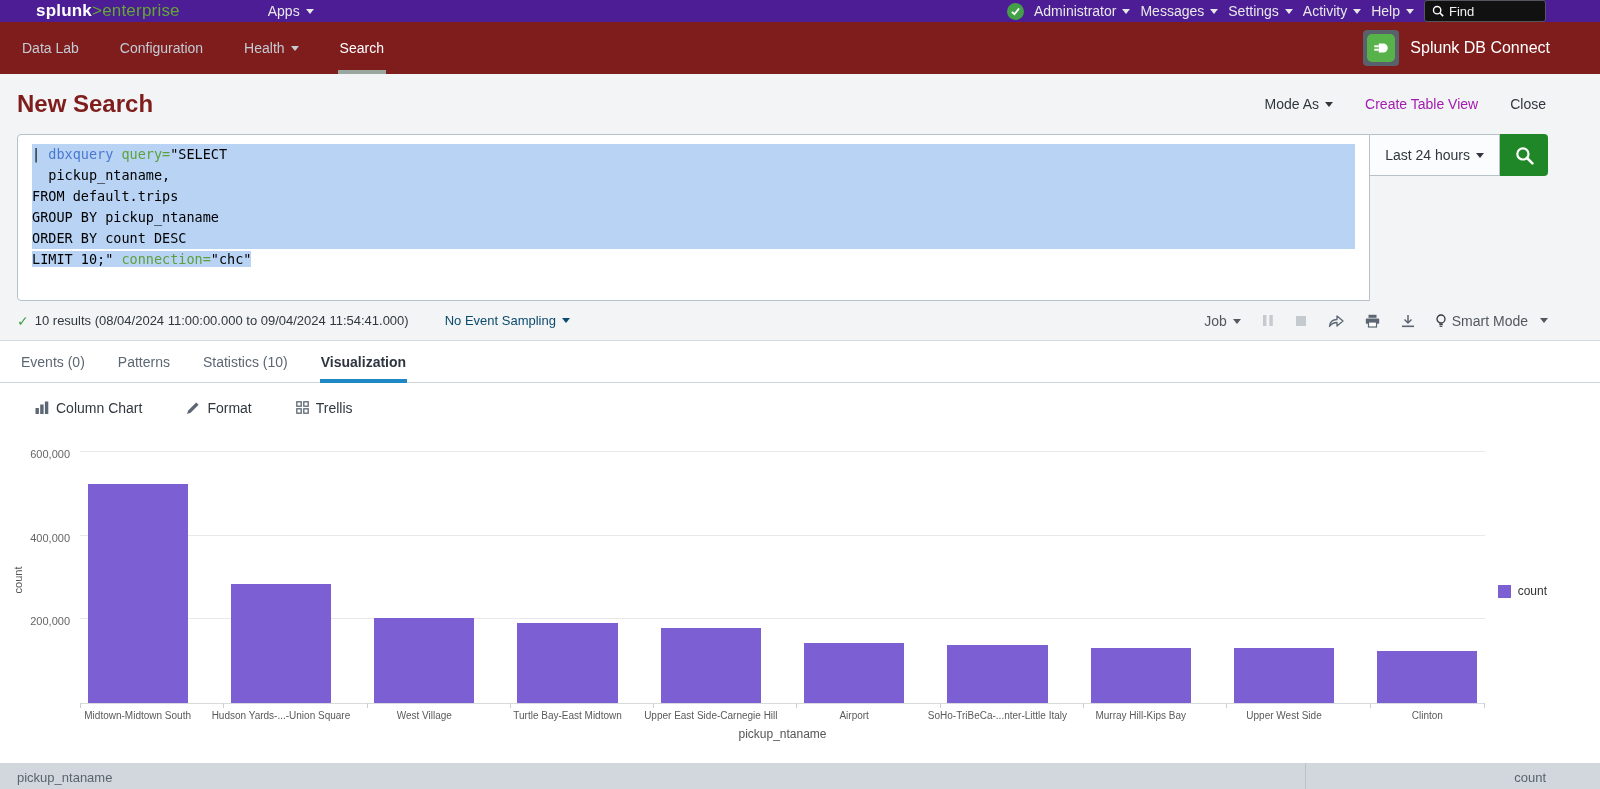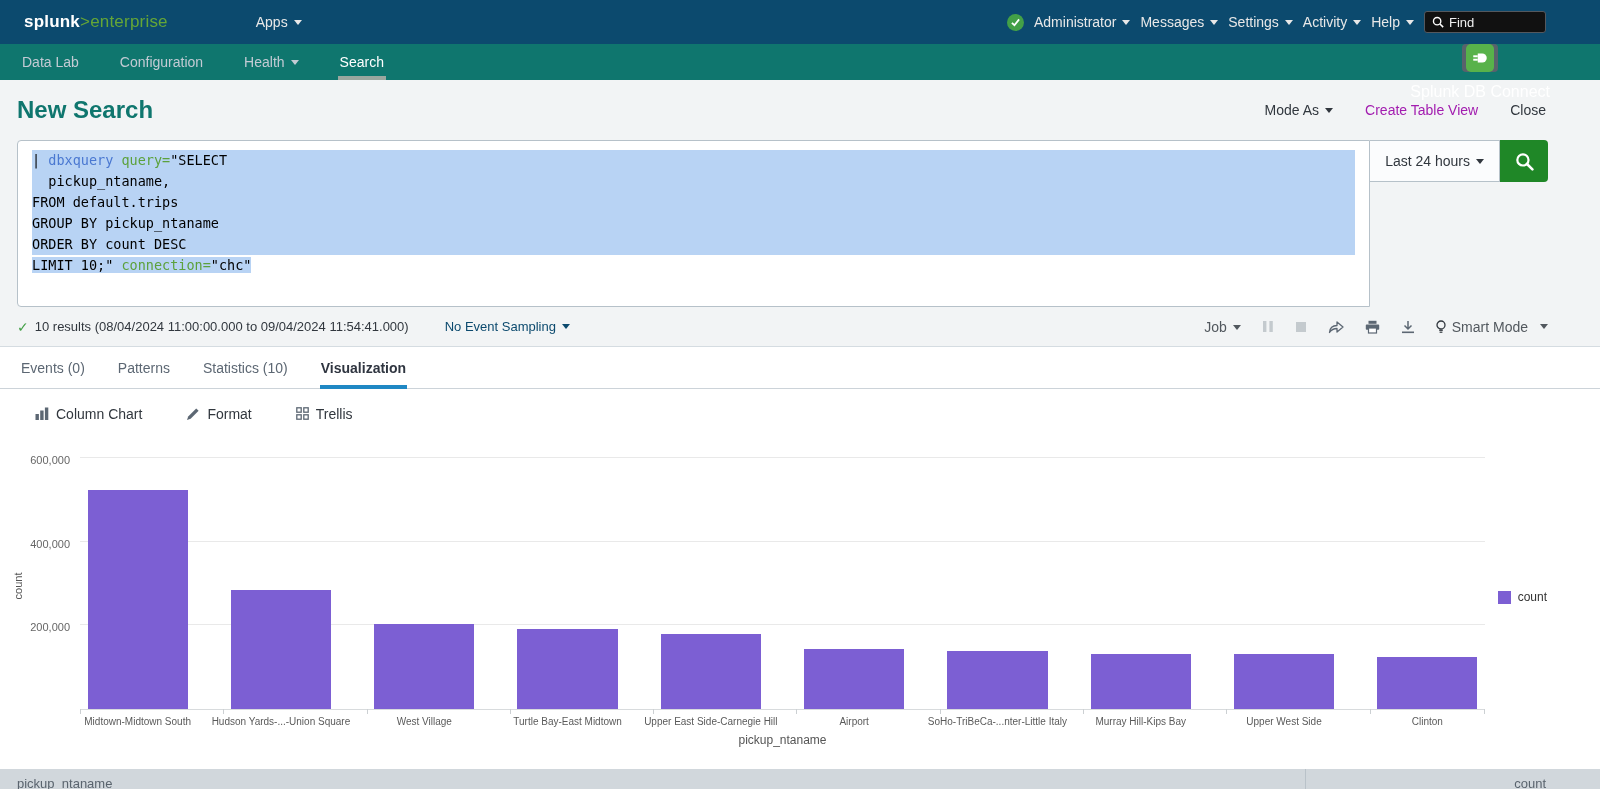--- a/index.html
+++ b/index.html
@@ -1,60 +1,60 @@
 <!DOCTYPE html>
 <html style="--brand_green: #65a637; --search_button_green: #1f8727; --status_check_green: #43a047; --selection_blue: #b8d3f4; --tab_active_blue: #2088c4; --bar_purple: #7c5fd3;"><head>
 <meta charset="utf-8">
 <style>
   * { margin:0; padding:0; box-sizing:border-box; }
   html,body { width:1600px; height:789px; overflow:hidden; background:#fff;
               font-family:"Liberation Sans", sans-serif; }
 
   
-  .topbar { height:44px; background:#0c4a6e; display:flex; align-items:center;
-            padding:0 54px 0 24px; color:#eee; font-size:14px; }
+  .topbar { height:22px; background:#4c1d95; display:flex; align-items:center;
+            padding:0 54px 0 36px; color:#eee; font-size:14px; }
   .logo { font-size:17px; letter-spacing:.2px; }
   .logo .brand { color:#fff; font-weight:bold; }
   .logo .sep, .logo .prod { color:var(--brand_green,#65a637); }
   .topbar-item { color:#e8e8e8; cursor:default; }
   .apps { margin-left:88px; }
   .top-right { margin-left:auto; display:flex; align-items:center; gap:10px; }
   .caret { display:inline-block; width:0; height:0; border-left:4px solid transparent;
            border-right:4px solid transparent; border-top:5px solid currentColor;
            margin-left:6px; vertical-align:2px; }
   .check-circle { width:17px; height:17px; border-radius:50%;
                   background:var(--status_check_green,#43a047);
                   display:flex; align-items:center; justify-content:center; }
   .check-circle svg { width:9px; height:9px; }
   .find-box { width:122px; height:22px; background:#111; border:1px solid #54585e;
               border-radius:3px; display:flex; align-items:center; padding:0 7px; gap:5px; }
   .find-box input { background:transparent; border:none; outline:none; color:#fff;
                     font-size:13px; width:85px; font-family:"Liberation Sans",sans-serif; }
   .find-box input::placeholder { color:#f0f0f0; opacity:1; }
 
   
-  .appbar { height:36px; background:#0f766e; display:flex; align-items:stretch;
+  .appbar { height:52px; background:#7f1d1d; display:flex; align-items:stretch;
             padding:0 50px 0 20px; color:#c3cbd4; font-size:14px; }
   .appbar-item { display:flex; align-items:center; margin-right:37px;
                  position:relative; padding:0 2px; }
   .appbar-item.active { color:#fff; }
   .appbar-item.active::after { content:''; position:absolute; left:0; right:0; bottom:0;
                                height:4px; background:#9aa79f; }
-  .app-ident { margin-left:auto; display:flex; align-items:center; gap:11px;flex-direction:column; }
+  .app-ident { margin-left:auto; display:flex; align-items:center; gap:11px; }
   .app-icon-outer { width:36px; height:36px; background:#59626c; border-radius:4px;
                     display:flex; align-items:center; justify-content:center; }
   .app-icon { width:28px; height:28px; background:#58b24a; border-radius:5px;
               display:flex; align-items:center; justify-content:center; }
   .app-title { color:#fff; font-size:16px; }
 
   
   .upper { background:#f2f4f5; }
   .page-header { height:60px; display:flex; align-items:center;
                  padding:0 54px 0 17px; }
-  .page-title { font-size:24px; font-weight:bold; color:#0f766e; }
+  .page-title { font-size:24px; font-weight:bold; color:#7f1d1d; }
   .header-actions { margin-left:auto; display:flex; align-items:center; gap:32px;
                     font-size:14px; }
   .hdr-link { color:#31373e; cursor:pointer; }
   .hdr-link.disabled { color:#a21caf; }
 
   
   .search-row { display:flex; align-items:flex-start; margin:0 52px 0 17px; }
   .query-box { flex:1; min-height:167px; background:#fff; border:1px solid #b6c1c9;
                border-radius:4px 0 0 4px; padding:9px 14px;
                font-family:"DejaVu Sans Mono", monospace; font-size:13.5px; line-height:21px; }

